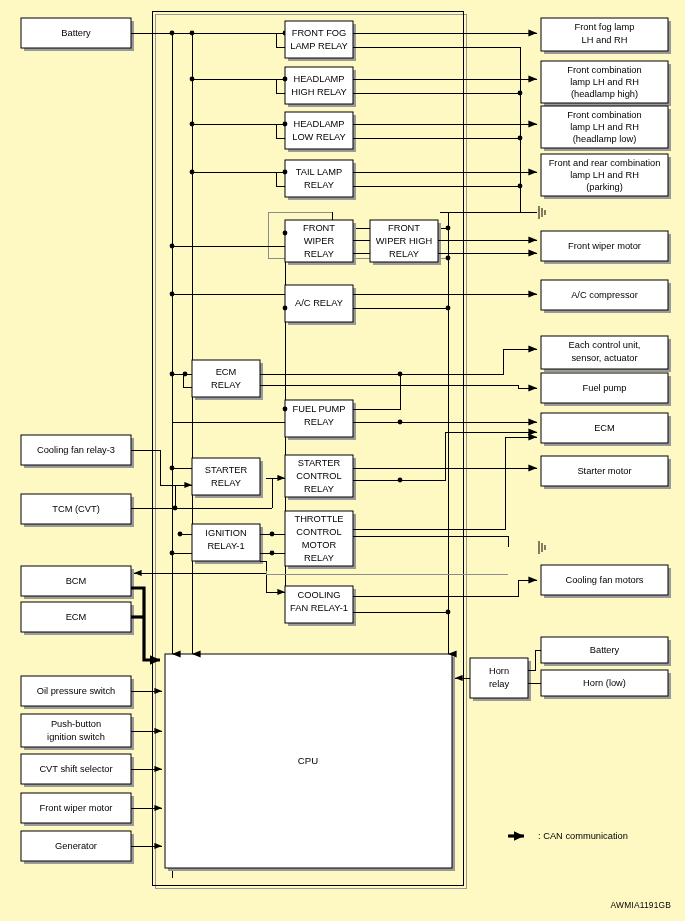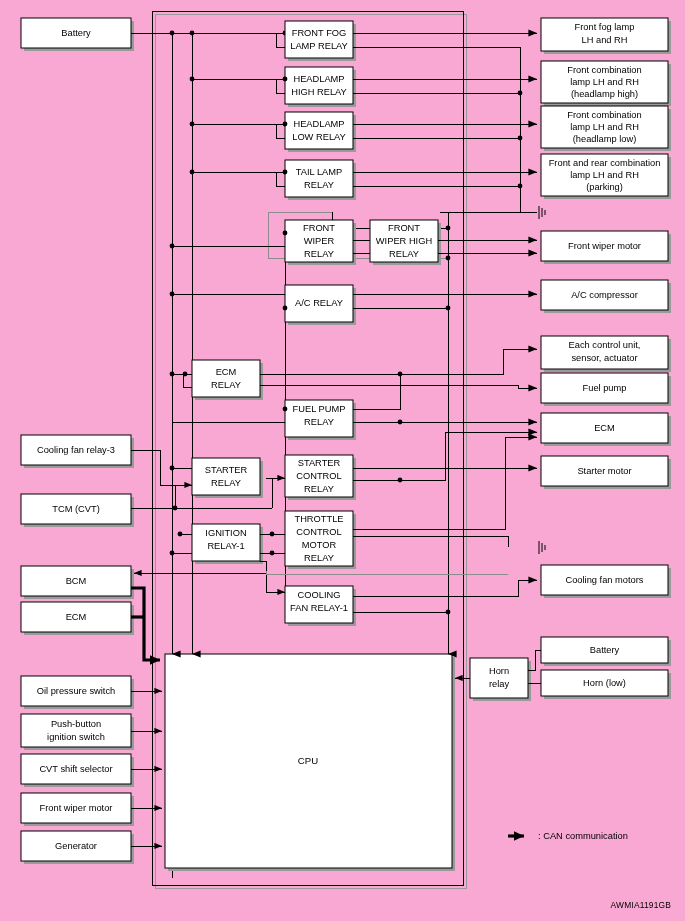--- a/index.html
+++ b/index.html
@@ -8,21 +8,21 @@
     padding: 0;
     background: #ffffff;
   }
   body {
     font-family: "Liberation Sans", sans-serif;
   }
   #diagram-root {
     position: relative;
     width: 685px;
     height: 921px;
-    background: #f9a8d4;
+    background: #fef9c3;
     overflow: hidden;
   }
   svg#diagram-svg {
     position: absolute;
     left: 0;
     top: 0;
     width: 685px;
     height: 921px;
     display: block;
   }

